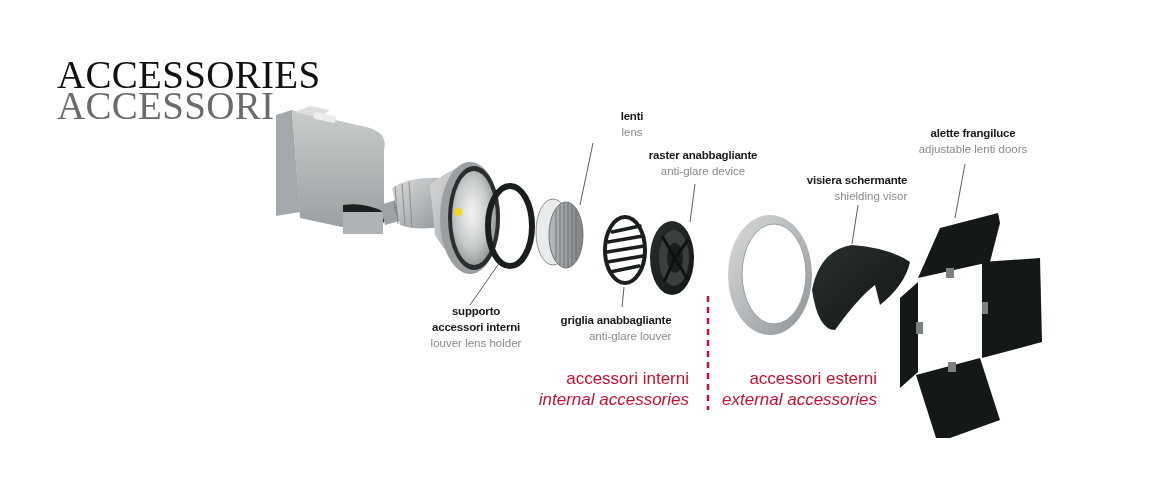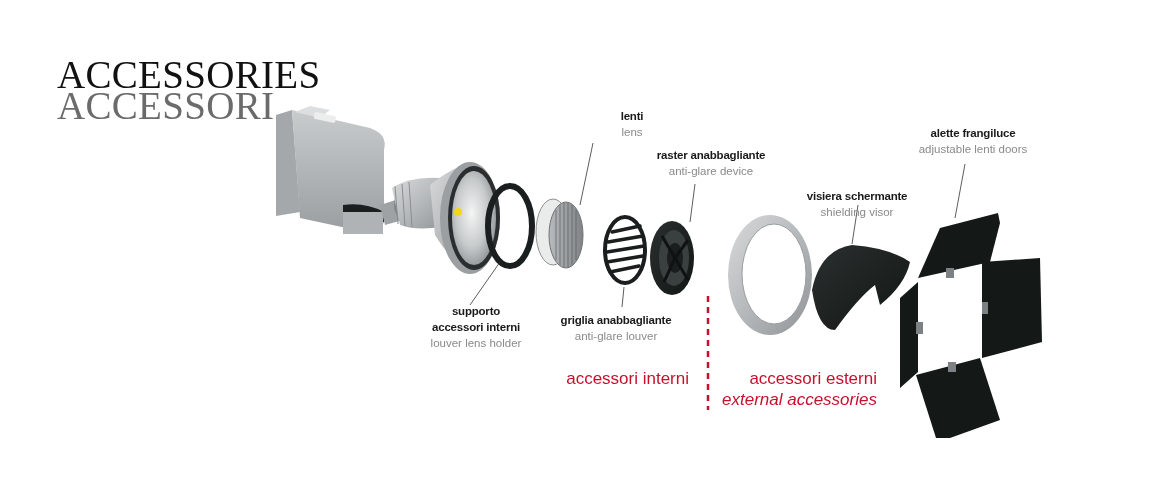--- a/index.html
+++ b/index.html
@@ -148,39 +148,40 @@
   <div class="it">supporto</div>
   <div class="it">accessori interni</div>
   <div class="en">louver lens holder</div>
 </div>
 
 <div class="label" style="left:600px; top:108px;margin-left:32px;">
   <div class="it">lenti</div>
   <div class="en">lens</div>
 </div>
 
-<div class="label" style="left:616px; top:312px;">
+<div class="label" style="left:616px; top:312px;text-align:right;">
   <div class="it">griglia anabbagliante</div>
   <div class="en">anti-glare louver</div>
 </div>
 
-<div class="label" style="left:703px; top:147px;margin-left:8px;">
+<div class="label" style="left:703px; top:147px;">
   <div class="it">raster anabbagliante</div>
   <div class="en">anti-glare device</div>
 </div>
 
-<div class="label" style="left:857px; top:188px;">
+<div class="label" style="left:857px; top:172px;text-align:right;">
   <div class="it">visiera schermante</div>
   <div class="en">shielding visor</div>
 </div>
 
 <div class="label" style="left:973px; top:125px;">
   <div class="it">alette frangiluce</div>
   <div class="en">adjustable lenti doors</div>
 </div>
 
 <div class="group left" style="right:481px; top:368px; color:#c8102e;">
   <span class="it">accessori interni</span>
+  <span class="en">internal accessories</span>
 </div>
 <div class="group right" style="left:722px; top:368px; color:#c8102e;">
   <span class="it">accessori esterni</span>
   <span class="en">external accessories</span>
 </div>
 
 </body></html>

